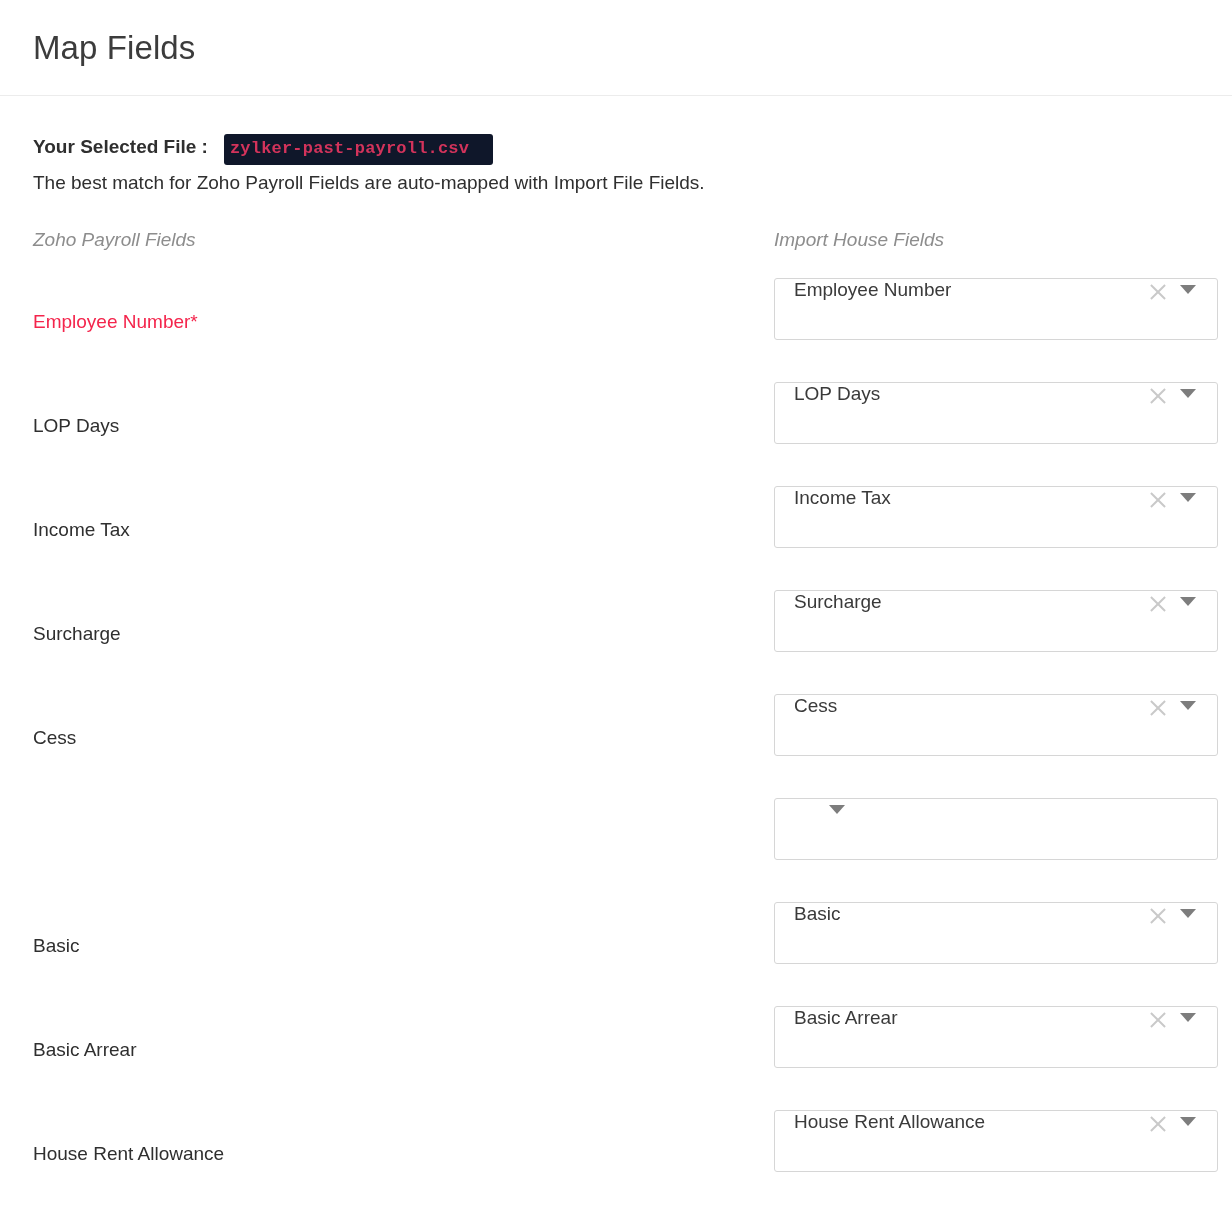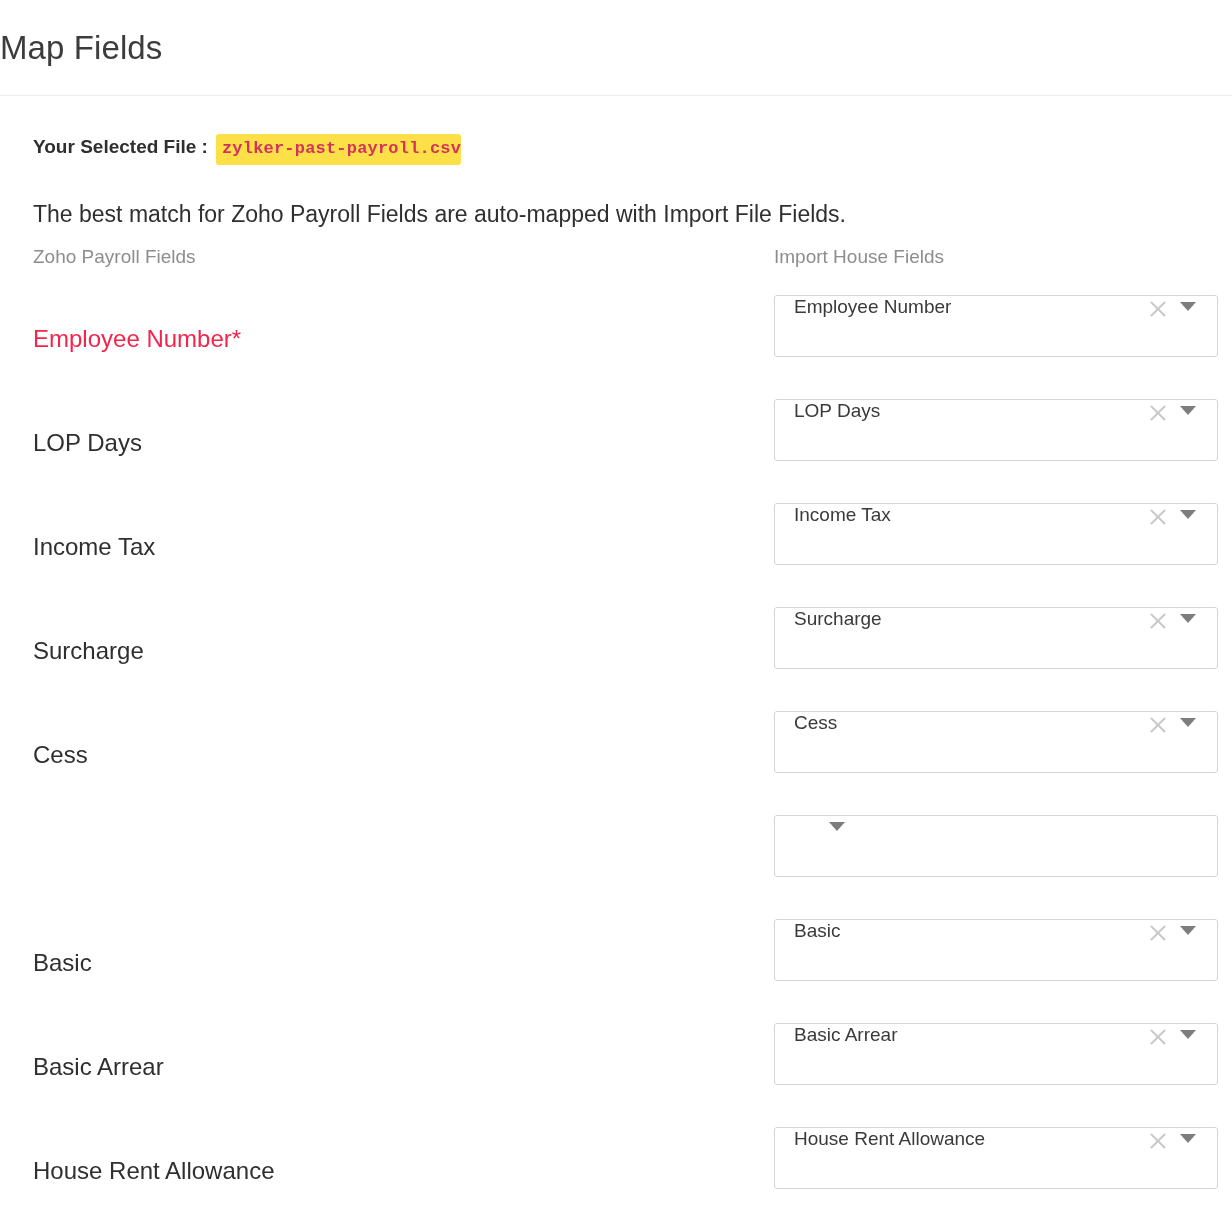--- a/index.html
+++ b/index.html
@@ -15,20 +15,21 @@
     overflow: hidden;
   }
 
   
   .page-header {
     height: 96px;
     box-sizing: border-box;
     border-bottom: 1px solid #ececec;
     display: flex;
     align-items: center;
+    padding-left: 33px;
   }
   .page-title {
     font-size: 33px;
     font-weight: 400;
     color: #3c3c3c;
     letter-spacing: 0.1px;
     line-height: 1;
   }
 
   
@@ -42,39 +43,40 @@
     color: #2f2f2f;
     line-height: 24px;
     display: flex;
     align-items: baseline;
     font-weight: bold;
   }
   .file-name {
     font-family: "Liberation Mono", "DejaVu Sans Mono", monospace;
     font-size: 17px;
     color: #d3335b;
-    background: #fde047;
-    padding: 3px 0 4px 6px;
+    background: #0f172a;
+    padding: 3px 24px 4px 6px;
     border-radius: 3px;
-    margin-left: 8px;
+    margin-left: 16px;
     letter-spacing: 0.2px;
   }
 
   .intro-line {
-    margin-top: 37px;
-    font-size: 23px;
+    margin-top: 6px;
+    font-size: 19px;
     color: #2f2f2f;
     line-height: 24px;
   }
 
   
   .col-headers {
     position: relative;
-    margin-top: 18px;
+    margin-top: 32px;
     height: 26px;
+    font-style: italic;
   }
   .col-header {
     position: absolute;
     top: 0;
     font-size: 19px;
     color: #8d8d8d;
     line-height: 26px;
   }
   .col-header.left  { left: 0px; }
   .col-header.right { left: 741px; }
@@ -88,21 +90,21 @@
     position: relative;
     height: 104px;
   }
   .field-label {
     position: absolute;
     left: 0;
     top: 19px;
     height: 62px;
     display: flex;
     align-items: center;
-    font-size: 24px;
+    font-size: 19px;
     color: #2f2f2f;
     white-space: nowrap;
   }
   .field-label.required {
     color: #f4254c;
   }
 
   .select-box {
     position: absolute;
     left: 741px;

